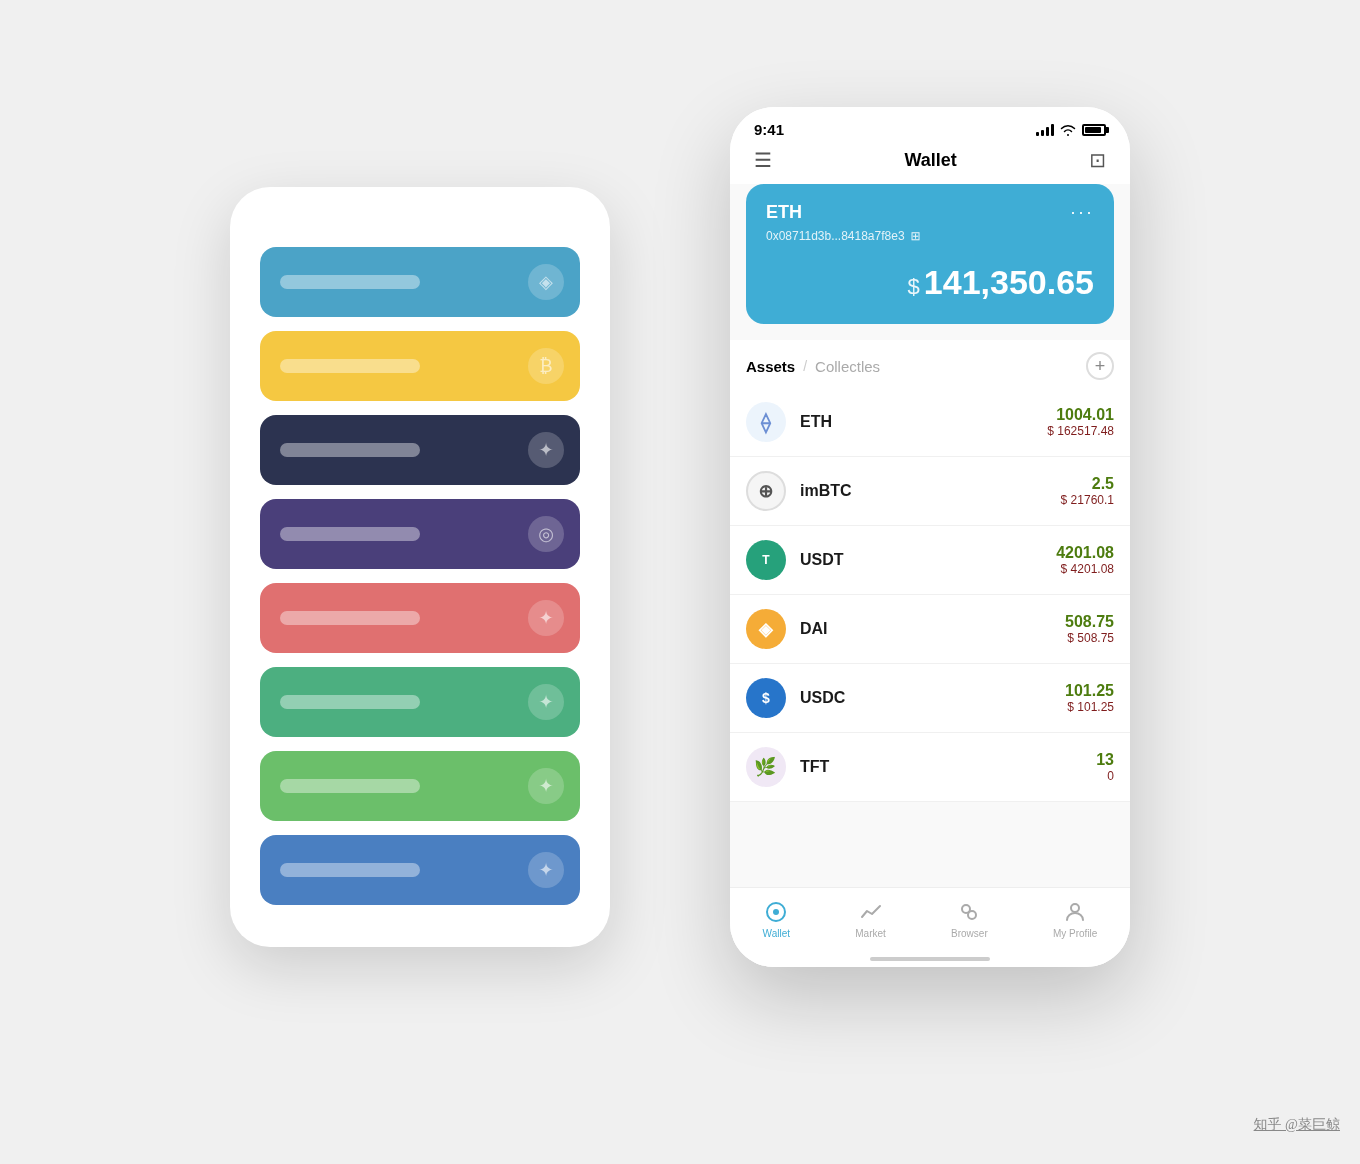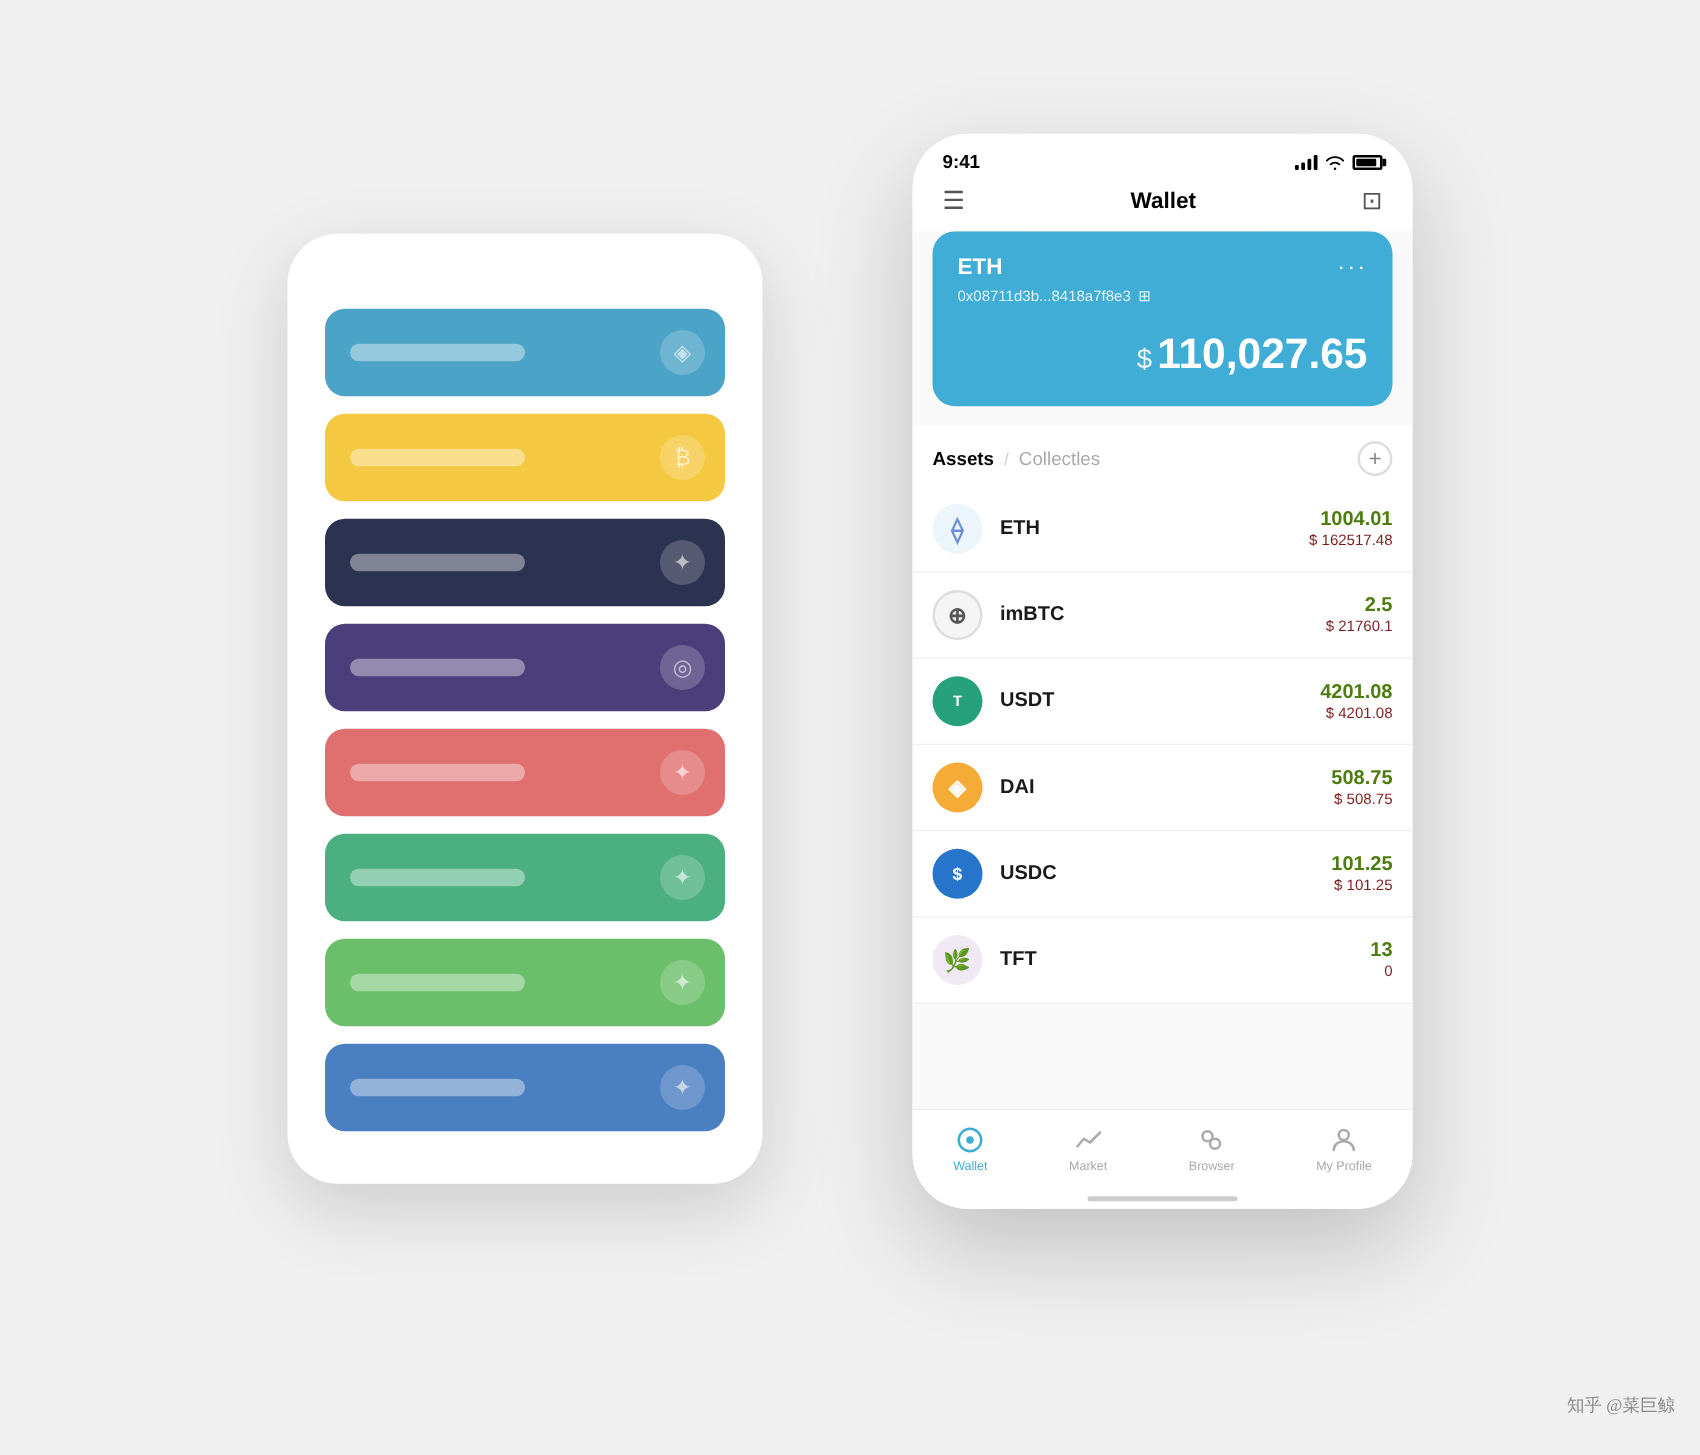--- a/index.html
+++ b/index.html
@@ -406,20 +406,21 @@
     }
 
     
     .watermark {
       position: absolute;
       bottom: 30px;
       right: 20px;
       font-size: 14px;
       color: #888;
       font-family: serif;
+      text-decoration: underline;
     }
   </style>
 </head>
 <body>
 
 <div class="scene">
 
   <div class="phone-back">
     <div class="wallet-card card-blue">
       <div class="wallet-card-text"></div>
@@ -488,21 +489,21 @@
       <div class="eth-card">
         <div class="eth-card-header">
           <span class="eth-card-title">ETH</span>
           <span class="eth-card-dots">···</span>
         </div>
         <div class="eth-card-address">
           <span>0x08711d3b...8418a7f8e3</span>
           <span style="cursor:pointer;">⊞</span>
         </div>
         <div class="eth-card-balance">
-          <span class="dollar">$</span><span>110,027.65</span>
+          <span class="dollar">$</span><span>141,350.65</span>
         </div>
       </div>
 
       <div class="assets-header">
         <div class="assets-tabs">
           <span class="assets-tab-active">Assets</span>
           <span class="assets-tab-divider">/</span>
           <span class="assets-tab-inactive">Collectles</span>
         </div>
         <div class="add-btn">+</div>

